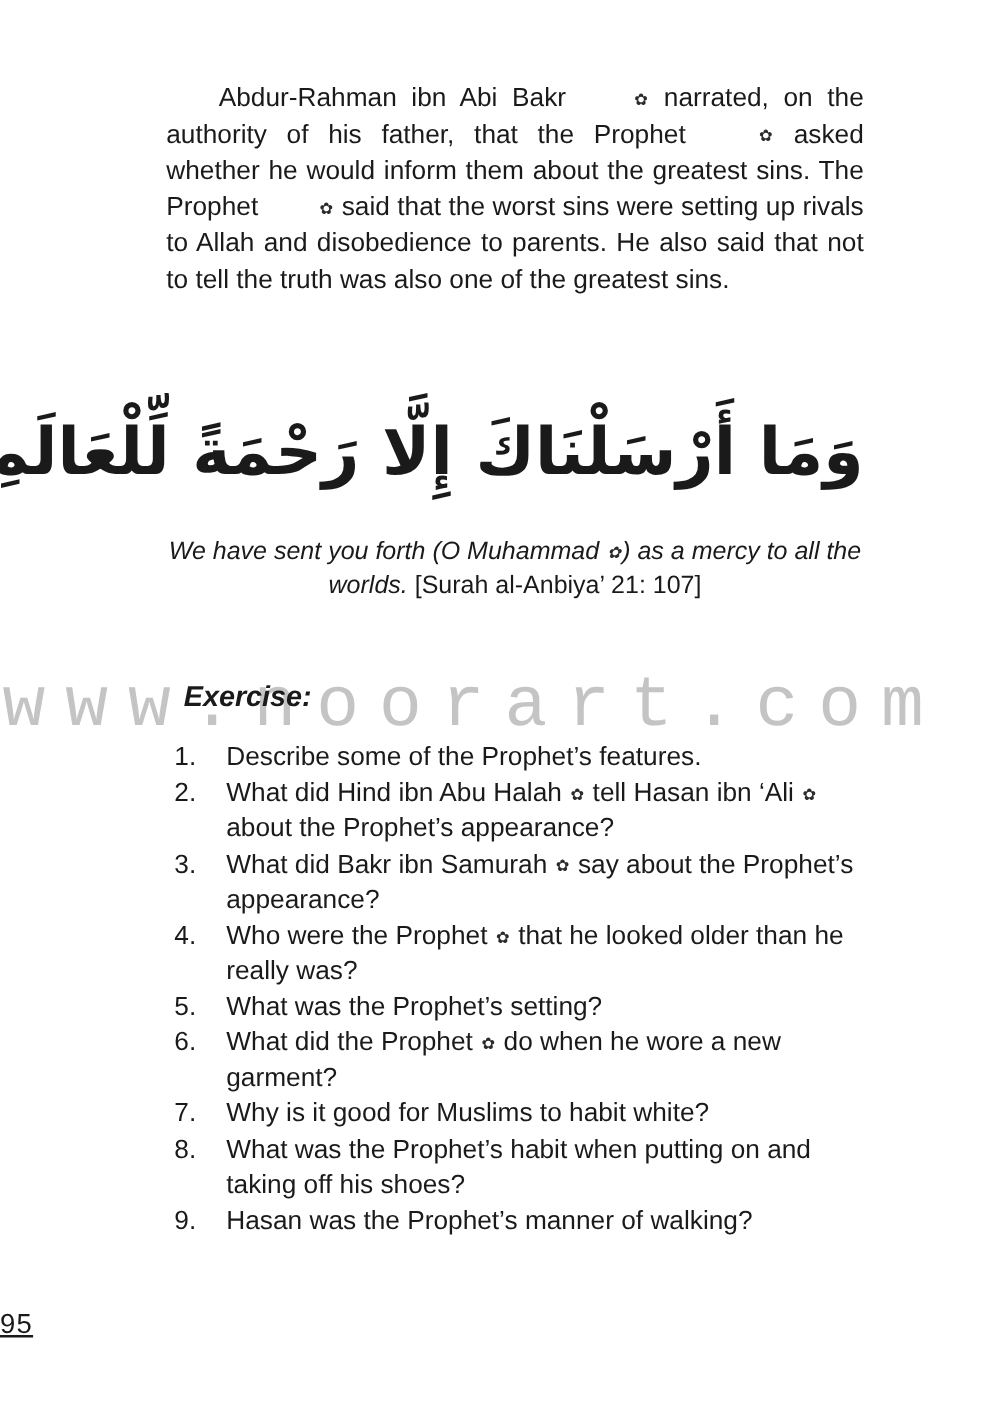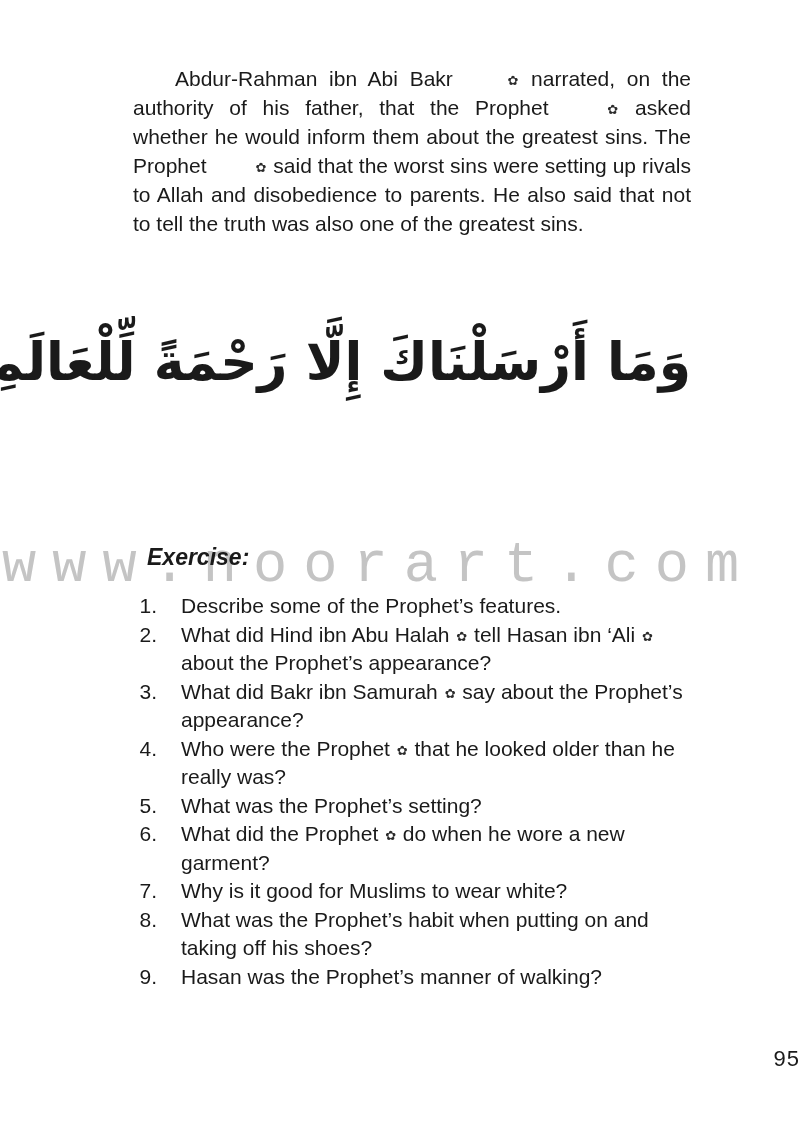--- a/index.html
+++ b/index.html
@@ -109,36 +109,38 @@
     line-height:1;
     color:#2b2b2b;
     padding:0 1px;
     transform:translateY(-1px);
   }
 
   .pagenum{
     left:0;
     top:1046px;
     width:800px;
-    text-align:right;
+    text-align:left;
     font-size:22px;
     letter-spacing:1px;
+    text-decoration:underline;
   }
 </style>
 </head>
 <body>
 
 <div class="page">
 
   <div class="watermark">www.noorart.com</div>
 
   <p class="body-par"><span>Abdur-Rahman ibn Abi Bakr </span><span class="honorific">✿</span><span> narrated, on the authority of his father, that the Prophet </span><span class="honorific">✿</span><span> asked whether he would inform them about the greatest sins. The Prophet </span><span class="honorific">✿</span><span> said that the worst sins were setting up rivals to Allah and disobedience to parents. He also said that not to tell the truth was also one of the greatest sins.</span></p>
 
   <div class="calligraphy">وَمَا أَرْسَلْنَاكَ إِلَّا رَحْمَةً لِّلْعَالَمِينَ</div>
 
+  <p class="caption"><span>We have sent you forth (O Muhammad </span><span class="honorific">✿</span><span>) as a mercy to all the worlds. </span><span class="roman">[Surah al-Anbiya’ 21: 107]</span></p>
 
   <h2 class="exercise-heading">Exercise:</h2>
 
   <ol class="questions">
     <li>
       <span class="num">1.</span>
       <span class="qtext"><span>Describe some of the Prophet’s features.</span></span>
     </li>
     <li>
       <span class="num">2.</span>
@@ -155,21 +157,21 @@
     <li>
       <span class="num">5.</span>
       <span class="qtext"><span>What was the Prophet’s setting?</span></span>
     </li>
     <li>
       <span class="num">6.</span>
       <span class="qtext"><span>What did the Prophet </span><span class="honorific">✿</span><span> do when he wore a new garment?</span></span>
     </li>
     <li>
       <span class="num">7.</span>
-      <span class="qtext"><span>Why is it good for Muslims to wear white?</span></span>
+      <span class="qtext"><span>Why is it good for Muslims to habit white?</span></span>
     </li>
     <li>
       <span class="num">8.</span>
       <span class="qtext"><span>What was the Prophet’s habit when putting on and taking off his shoes?</span></span>
     </li>
     <li>
       <span class="num">9.</span>
       <span class="qtext"><span>Hasan was the Prophet’s manner of walking?</span></span>
     </li>
   </ol>

